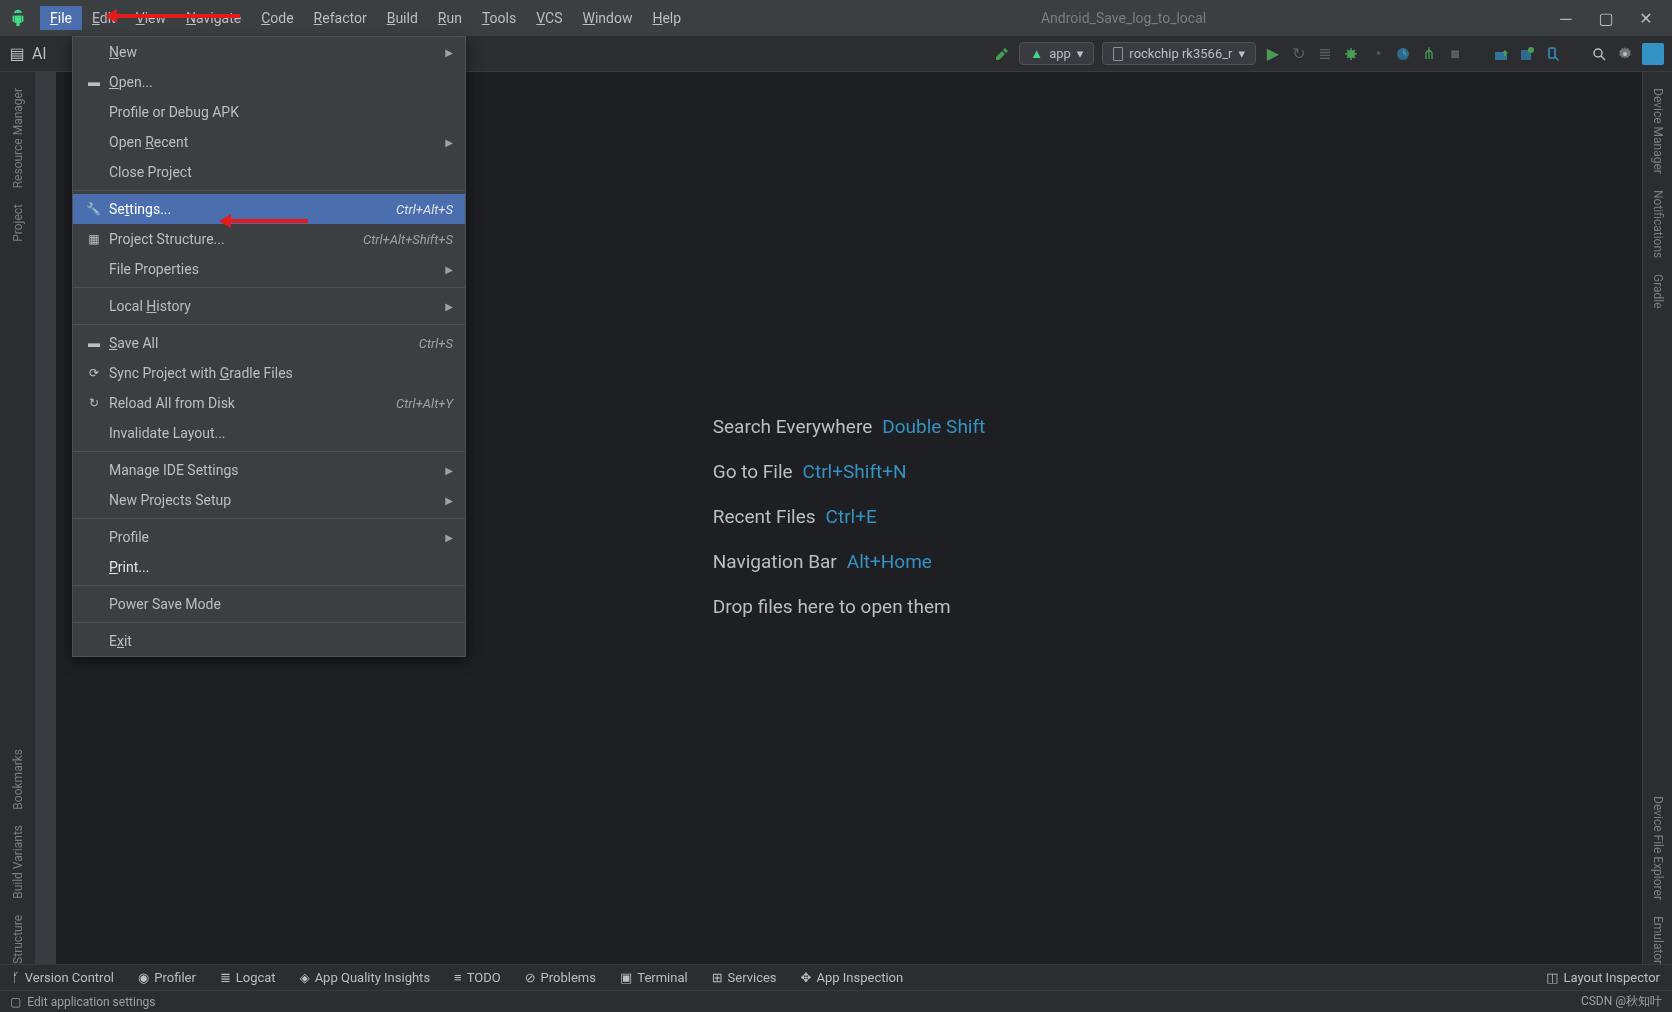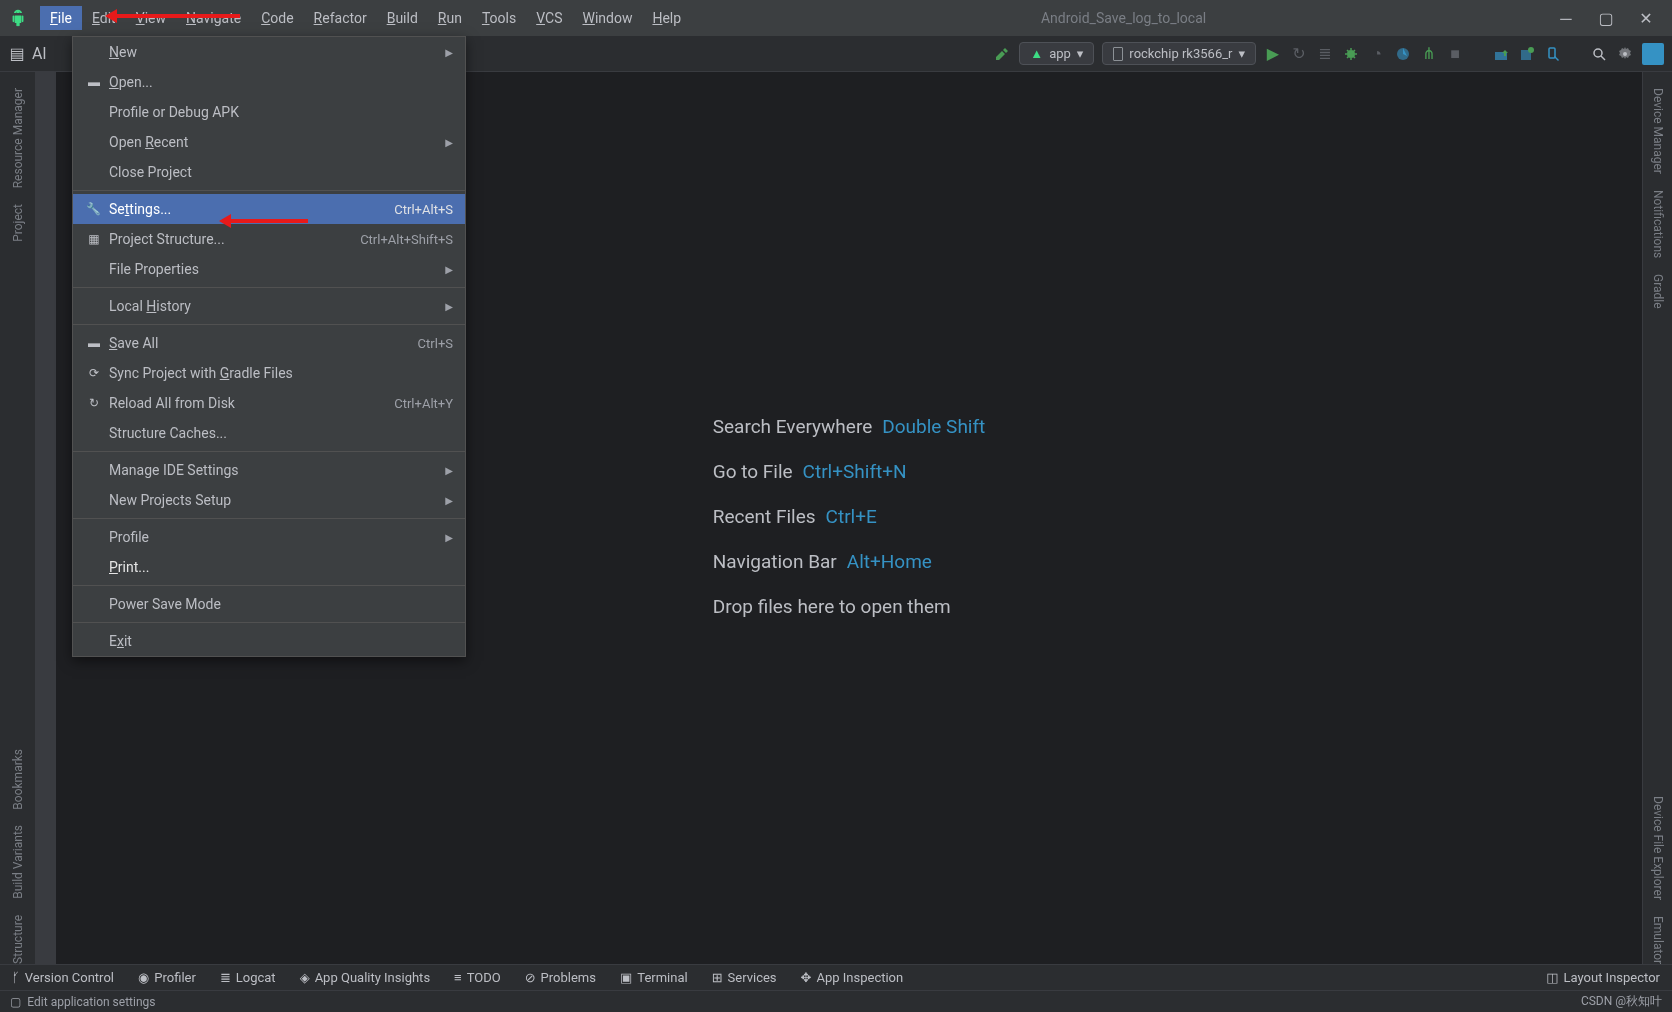--- a/index.html
+++ b/index.html
@@ -41,21 +41,21 @@
 .welcome-row { font-size: 19px; color: #bcbec4; margin-bottom: 22px; }
 .welcome-row .shortcut { color: #3592c4; margin-left: 10px; }
 
 
 .file-menu { position: absolute; left: 72px; top: 36px; width: 394px; background: #3c3f41; border: 1px solid #515151; z-index: 100; box-shadow: 0 4px 12px rgba(0,0,0,0.5); }
 .fm-item { display: flex; align-items: center; height: 30px; padding: 0 12px; font-size: 14px; color: #bcbec4; cursor: pointer; position: relative; }
 .fm-item.selected { background: #4b6eaf; color: #fff; }
 .fm-item.disabled { color: #e5e5e5; }
 .fm-icon { width: 18px; display: flex; justify-content: center; margin-right: 6px; font-size: 12px; }
 .fm-label { flex: 1; }
-.fm-shortcut { color: #9da0a8; font-size: 13px; }
+.fm-shortcut { color: #9da0a8; font-size: 13px; font-style: italic; }
 .fm-item.selected .fm-shortcut { color: #dfe1e5; }
 .fm-arrow { color: #9da0a8; font-size: 10px; }
 .fm-sep { height: 1px; background: #515151; margin: 3px 0; }
 
 
 .red-arrow-top { position: absolute; left: 108px; top: 14px; width: 132px; height: 4px; background: #e71a1a; z-index: 200; }
 .red-arrow-top::before { content: ""; position: absolute; left: -10px; top: -5px; border: 7px solid transparent; border-right: 12px solid #e71a1a; }
 .red-arrow-mid { position: absolute; left: 222px; top: 219px; width: 86px; height: 4px; background: #e71a1a; z-index: 200; }
 .red-arrow-mid::before { content: ""; position: absolute; left: -10px; top: -5px; border: 7px solid transparent; border-right: 12px solid #e71a1a; }
 
@@ -274,21 +274,21 @@
       <span class="fm-icon">⟳</span>
       <span class="fm-label">Sync Project with <span class="mnemonic">G</span>radle Files</span>
     </div>
     <div class="fm-item">
       <span class="fm-icon">↻</span>
       <span class="fm-label">Reload All from Disk</span>
       <span class="fm-shortcut">Ctrl+Alt+Y</span>
     </div>
     <div class="fm-item">
       <span class="fm-icon"></span>
-      <span class="fm-label">Structure Caches...</span>
+      <span class="fm-label">Invalidate Layout...</span>
     </div>
     <div class="fm-sep"></div>
     <div class="fm-item">
       <span class="fm-icon"></span>
       <span class="fm-label">Manage IDE Settings</span>
       <span class="fm-arrow">▶</span>
     </div>
     <div class="fm-item">
       <span class="fm-icon"></span>
       <span class="fm-label">New Projects Setup</span>

